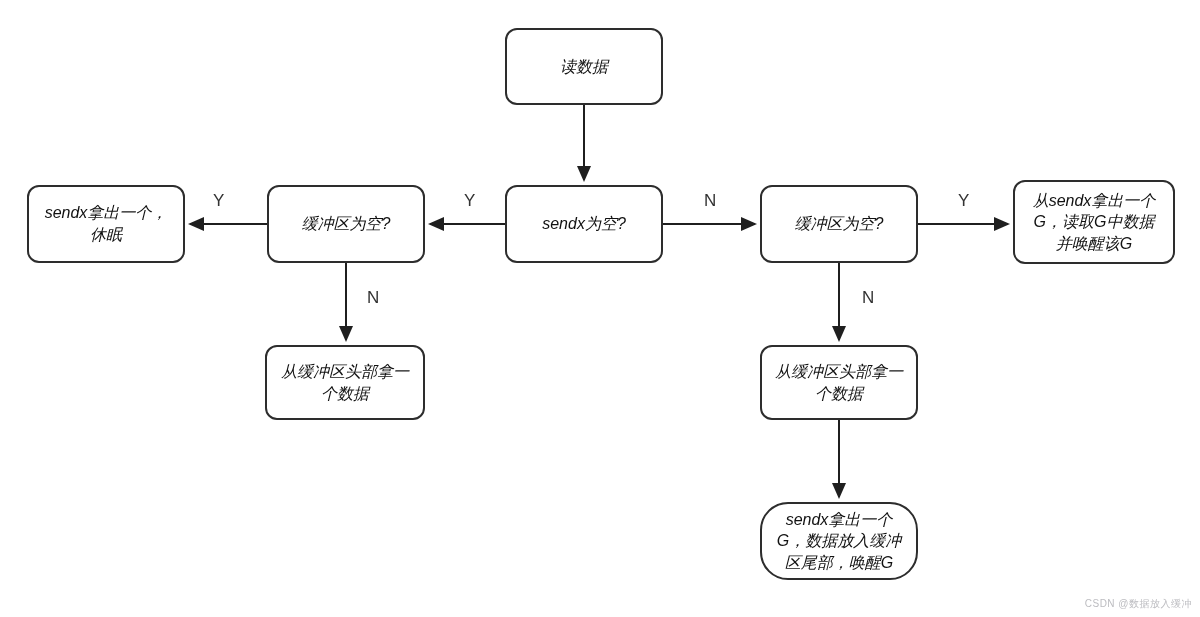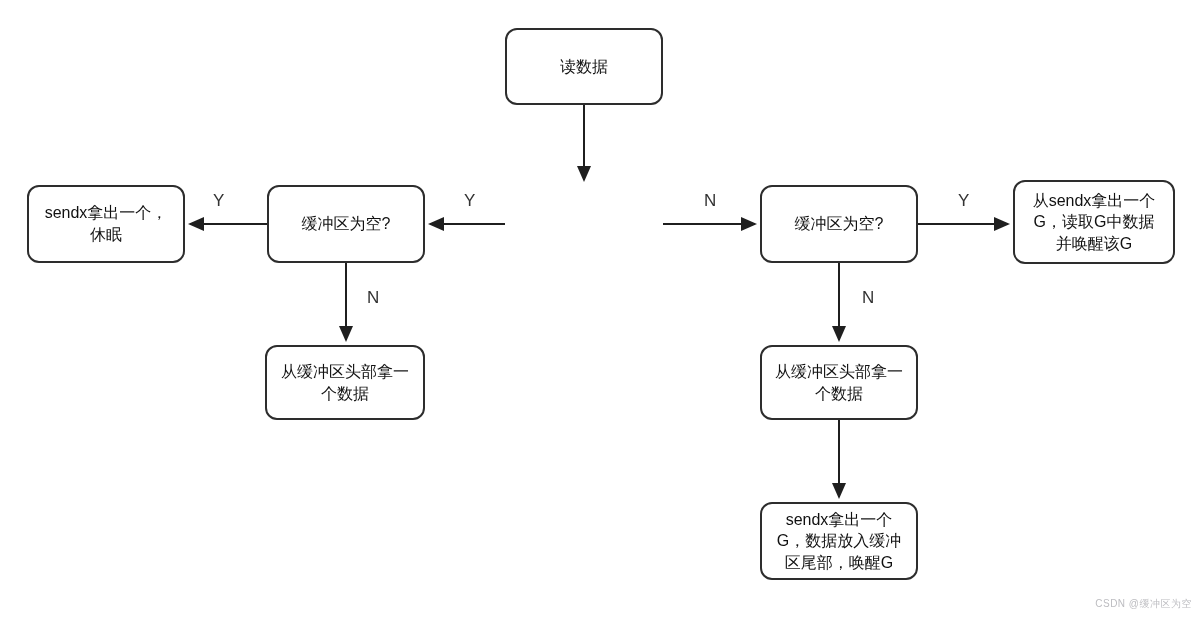--- a/index.html
+++ b/index.html
@@ -29,30 +29,31 @@
     border-radius: 12px;
     display: flex;
     align-items: center;
     justify-content: center;
     text-align: center;
     white-space: pre-line;
     font-size: 16px;
     line-height: 1.35;
     color: #111111;
     padding: 4px 6px;
+    font-style: italic;
   }
   .node-read          { left: 505px; top: 28px;  width: 158px; height: 77px; }
   .node-recvq         { left: 27px;  top: 185px; width: 158px; height: 78px; }
   .node-buf-left      { left: 267px; top: 185px; width: 158px; height: 78px; }
   .node-sendx         { left: 505px; top: 185px; width: 158px; height: 78px; }
   .node-buf-right     { left: 760px; top: 185px; width: 158px; height: 78px; }
   .node-far-right     { left: 1013px;top: 180px; width: 162px; height: 84px; }
   .node-head-left     { left: 265px; top: 345px; width: 160px; height: 75px; }
   .node-head-right    { left: 760px; top: 345px; width: 158px; height: 75px; }
-  .node-bottom        { left: 760px; top: 502px; width: 158px; height: 78px; }
+  .node-bottom        { left: 760px; top: 502px; width: 158px; height: 78px; border-radius: 28px; }
   .edge-label {
     position: absolute;
     font-size: 17px;
     color: #333333;
     line-height: 1;
   }
   .lbl-recvq-yes   { left: 213px; top: 192px; }
   .lbl-left-yes    { left: 464px; top: 192px; }
   .lbl-right-no    { left: 704px; top: 192px; }
   .lbl-far-yes     { left: 958px; top: 192px; }
@@ -88,20 +89,21 @@
     <line x1="839" y1="420" x2="839" y2="497" stroke="#1f1f1f" stroke-width="2" marker-end="url(#arrow)"></line>
   </svg>
 
   <div class="node node-read">读数据</div>
 
   <div class="node node-recvq">sendx拿出一个，
 休眠</div>
 
   <div class="node node-buf-left">缓冲区为空?</div>
 
+  <div class="node node-sendx">sendx为空?</div>
 
   <div class="node node-buf-right">缓冲区为空?</div>
 
   <div class="node node-far-right">从sendx拿出一个
 G，读取G中数据
 并唤醒该G</div>
 
   <div class="node node-head-left">从缓冲区头部拿一
 个数据</div>
 
@@ -112,15 +114,15 @@
 G，数据放入缓冲
 区尾部，唤醒G</div>
 
   <span class="edge-label lbl-recvq-yes">Y</span>
   <span class="edge-label lbl-left-yes">Y</span>
   <span class="edge-label lbl-right-no">N</span>
   <span class="edge-label lbl-far-yes">Y</span>
   <span class="edge-label lbl-left-down-n">N</span>
   <span class="edge-label lbl-right-down-n">N</span>
 
-  <div class="watermark">CSDN @缓冲区为空</div>
+  <div class="watermark">CSDN @数据放入缓冲</div>
 
 </div>
 
 </body></html>

